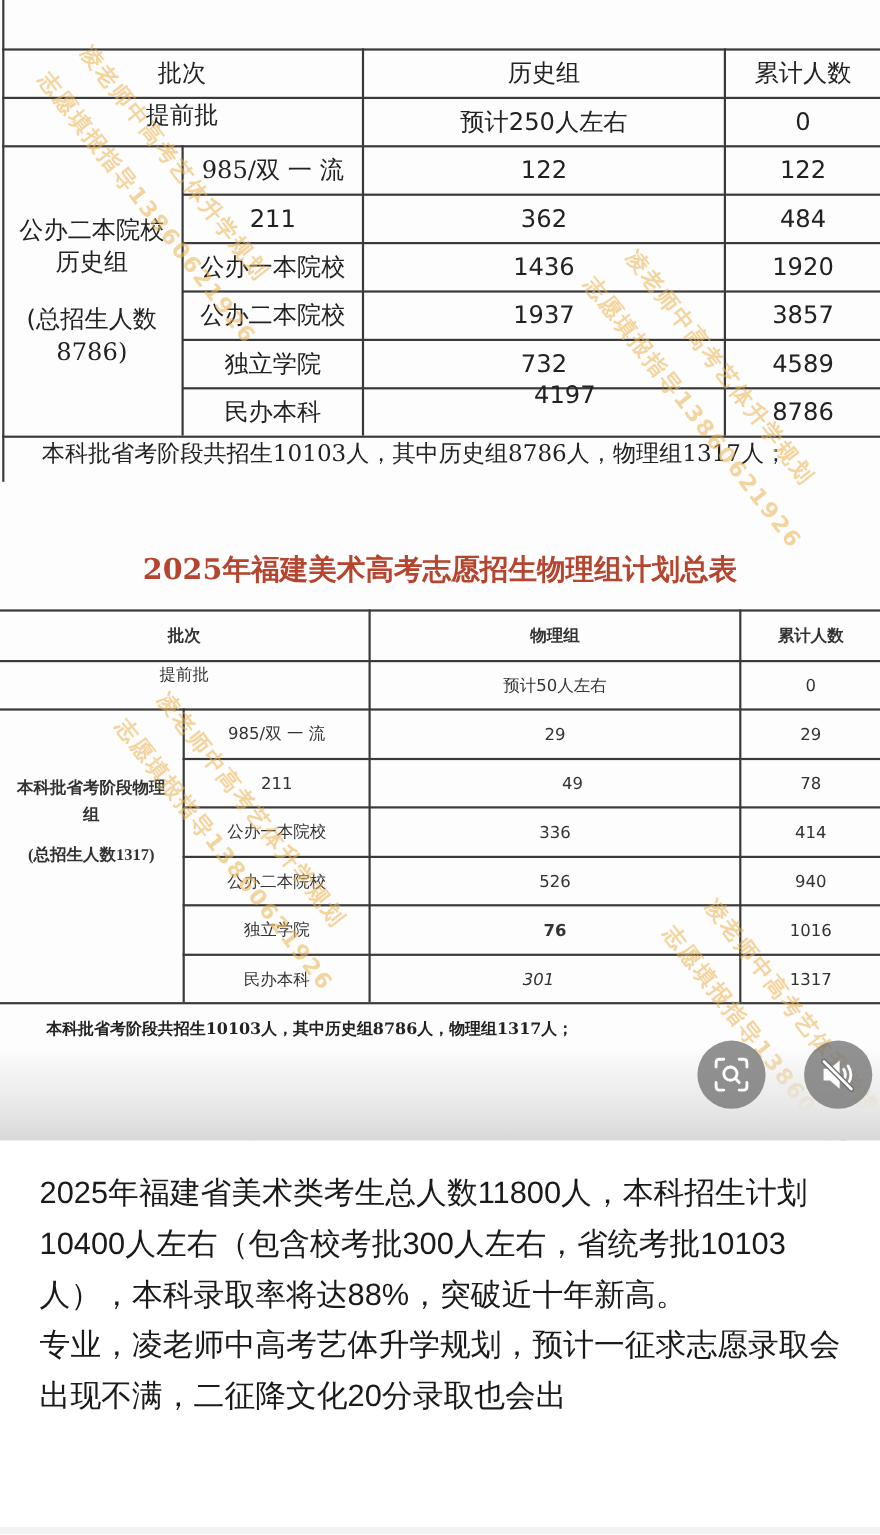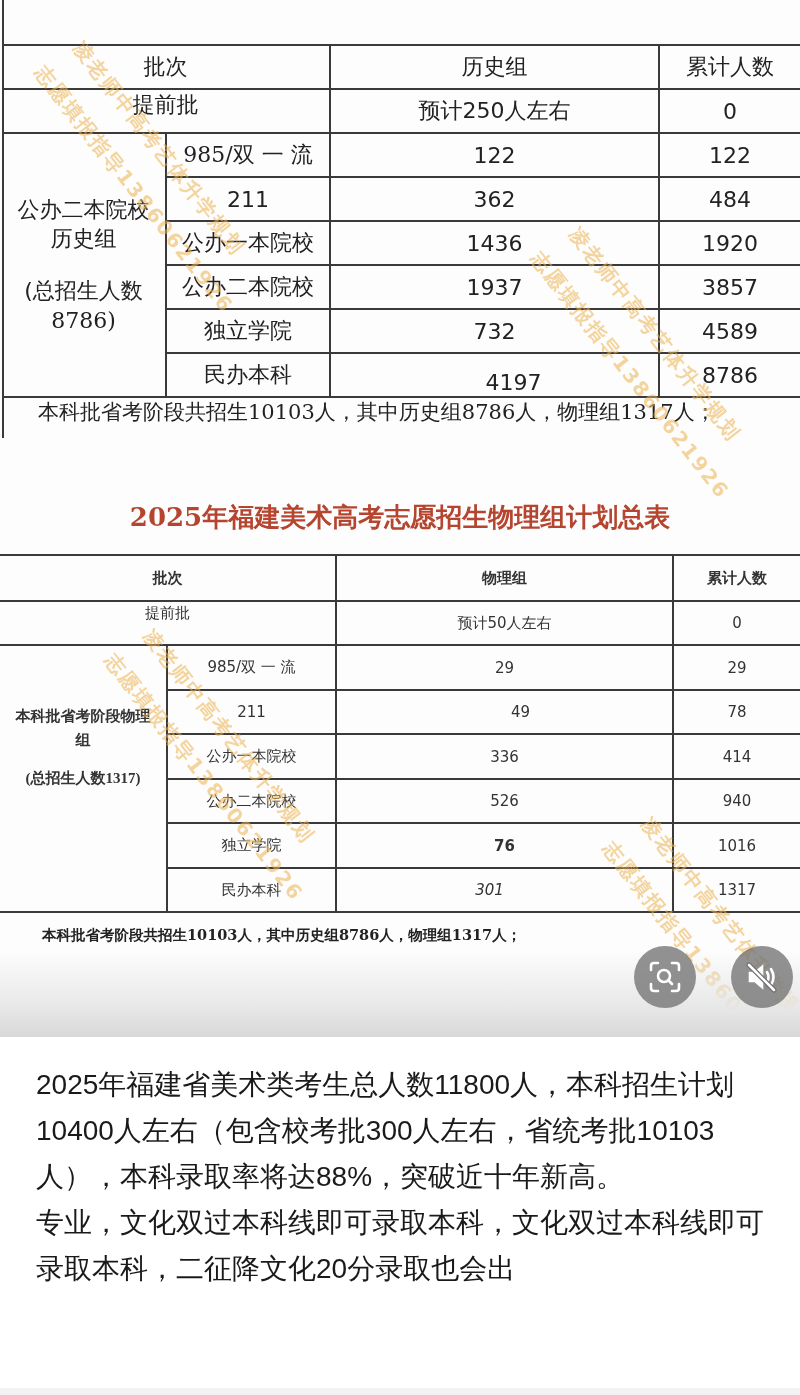--- a/index.html
+++ b/index.html
@@ -99,21 +99,21 @@
       <div class="cell" style="left:331px; top:266px; width:327px; height:42px;">1937</div>
       <div class="cell" style="left:660px; top:266px; width:140px; height:42px;">3857</div>
     </div>
     <div>
       <div class="cell" style="left:167px; top:310px; width:162px; height:42px;">独立学院</div>
       <div class="cell" style="left:331px; top:310px; width:327px; height:42px;">732</div>
       <div class="cell" style="left:660px; top:310px; width:140px; height:42px;">4589</div>
     </div>
     <div>
       <div class="cell" style="left:167px; top:354px; width:162px; height:42px;">民办本科</div>
-      <div class="cell" style="left:331px; top:361px; width:365px; height:42px;border-radius:10px;">4197</div>
+      <div class="cell" style="left:331px; top:338px; width:365px; height:42px;border-radius:10px;">4197</div>
       <div class="cell" style="left:660px; top:354px; width:140px; height:42px;">8786</div>
     </div>
 
     <div class="t1-note">本科批省考阶段共招生10103人，其中历史组8786人，物理组1317人；</div>
   </div>
 
   <div class="t2-title">2025年福建美术高考志愿招生物理组计划总表</div>
 
   <div class="t2">
     <div class="hl" style="left:0px; top:554px; width:800px;"></div>
@@ -207,15 +207,15 @@
       <path d="M23 13 Q26 18 23 23"></path>
       <path d="M27 10 Q32 18 27 26"></path>
       <path d="M5 6 L30 31" stroke="#6e6e6e" stroke-width="5"></path>
       <path d="M5 6 L30 31"></path>
     </svg>
   </div>
 </div>
 
 <div class="caption">
   <p>2025年福建省美术类考生总人数11800人，本科招生计划10400人左右（包含校考批300人左右，省统考批10103人），本科录取率将达88%，突破近十年新高。</p>
-  <p>专业，文化双过本科线即可录取本科，文化双过本科线即可录取本科，二征降文化20分录取也会出</p>
+  <p>专业，凌老师中高考艺体升学规划，预计一征求志愿录取会出现不满，二征降文化20分录取也会出</p>
 </div>
 <div class="bottom-bar"></div>
 
 </body></html>

